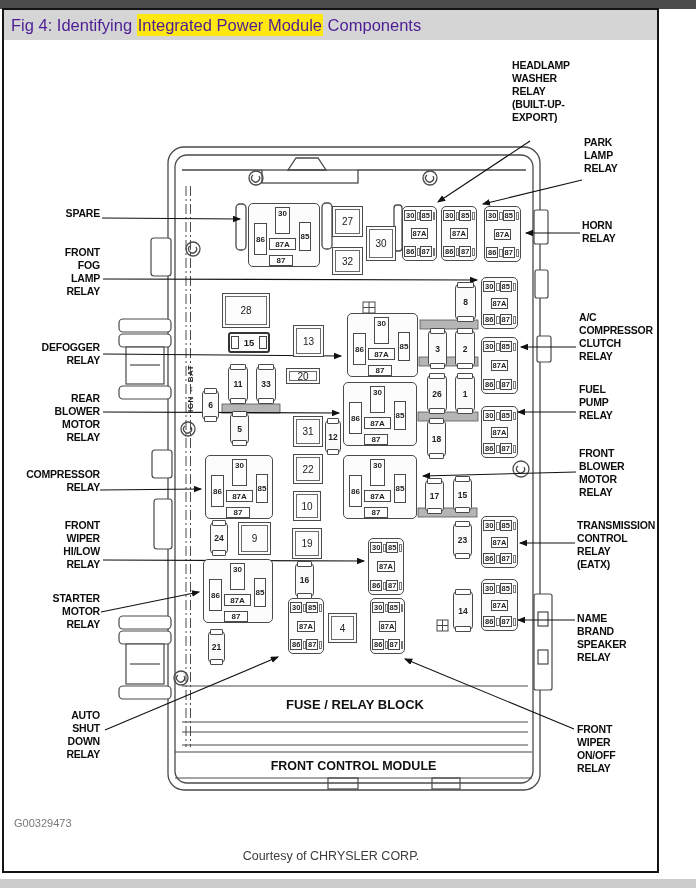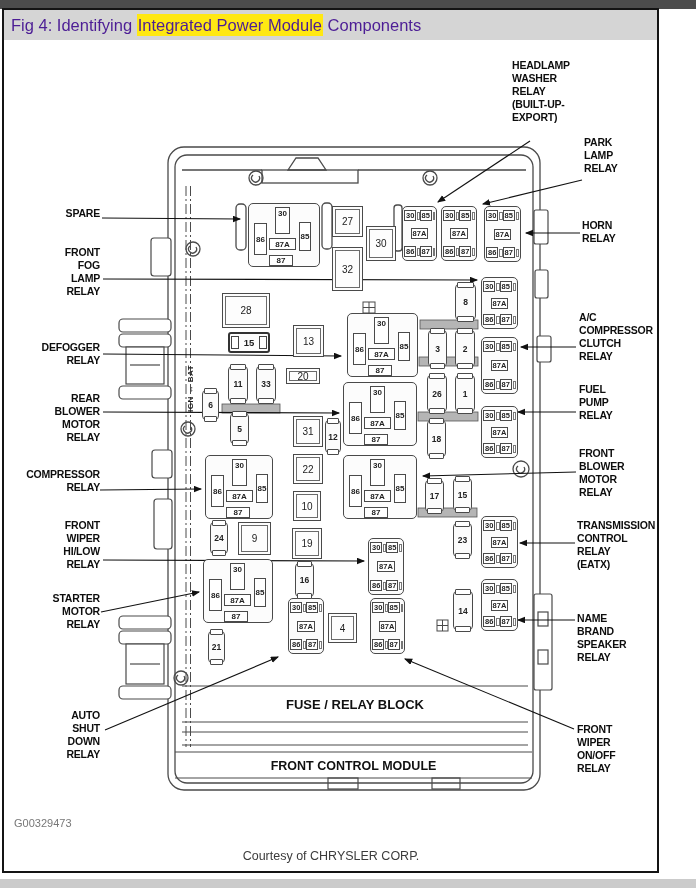--- a/index.html
+++ b/index.html
@@ -456,21 +456,21 @@
           <span class="pin">86</span>
           <i class="tk"></i>
           <span class="pin">87</span>
           <i class="tk"></i>
         </div>
     </div>
 
     <div class="sqfuse" style="left:332px;top:206px;width:31px;height:31px">
         <span>27</span>
       </div>
-    <div class="sqfuse" style="left:332px;top:247px;width:31px;height:44px">
+    <div class="sqfuse" style="left:332px;top:247px;width:31px;height:28px">
         <span>32</span>
       </div>
     <div class="sqfuse" style="left:366px;top:226px;width:30px;height:35px">
         <span>30</span>
       </div>
     <div class="sqfuse" style="left:222px;top:293px;width:48px;height:35px">
         <span>28</span>
       </div>
     <div class="sqfuse" style="left:293px;top:325px;width:31px;height:32px">
         <span>13</span>

